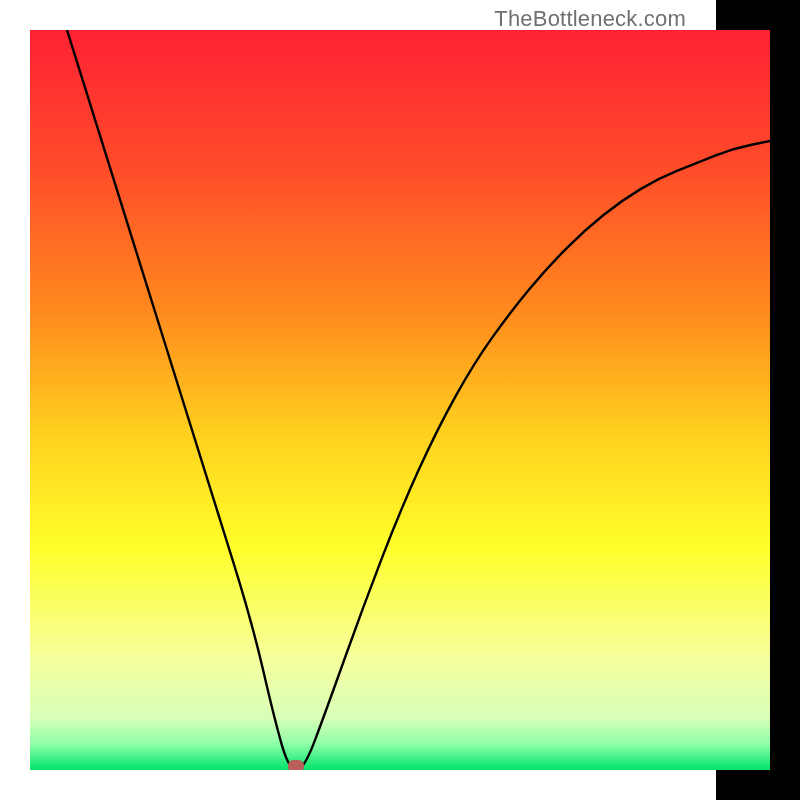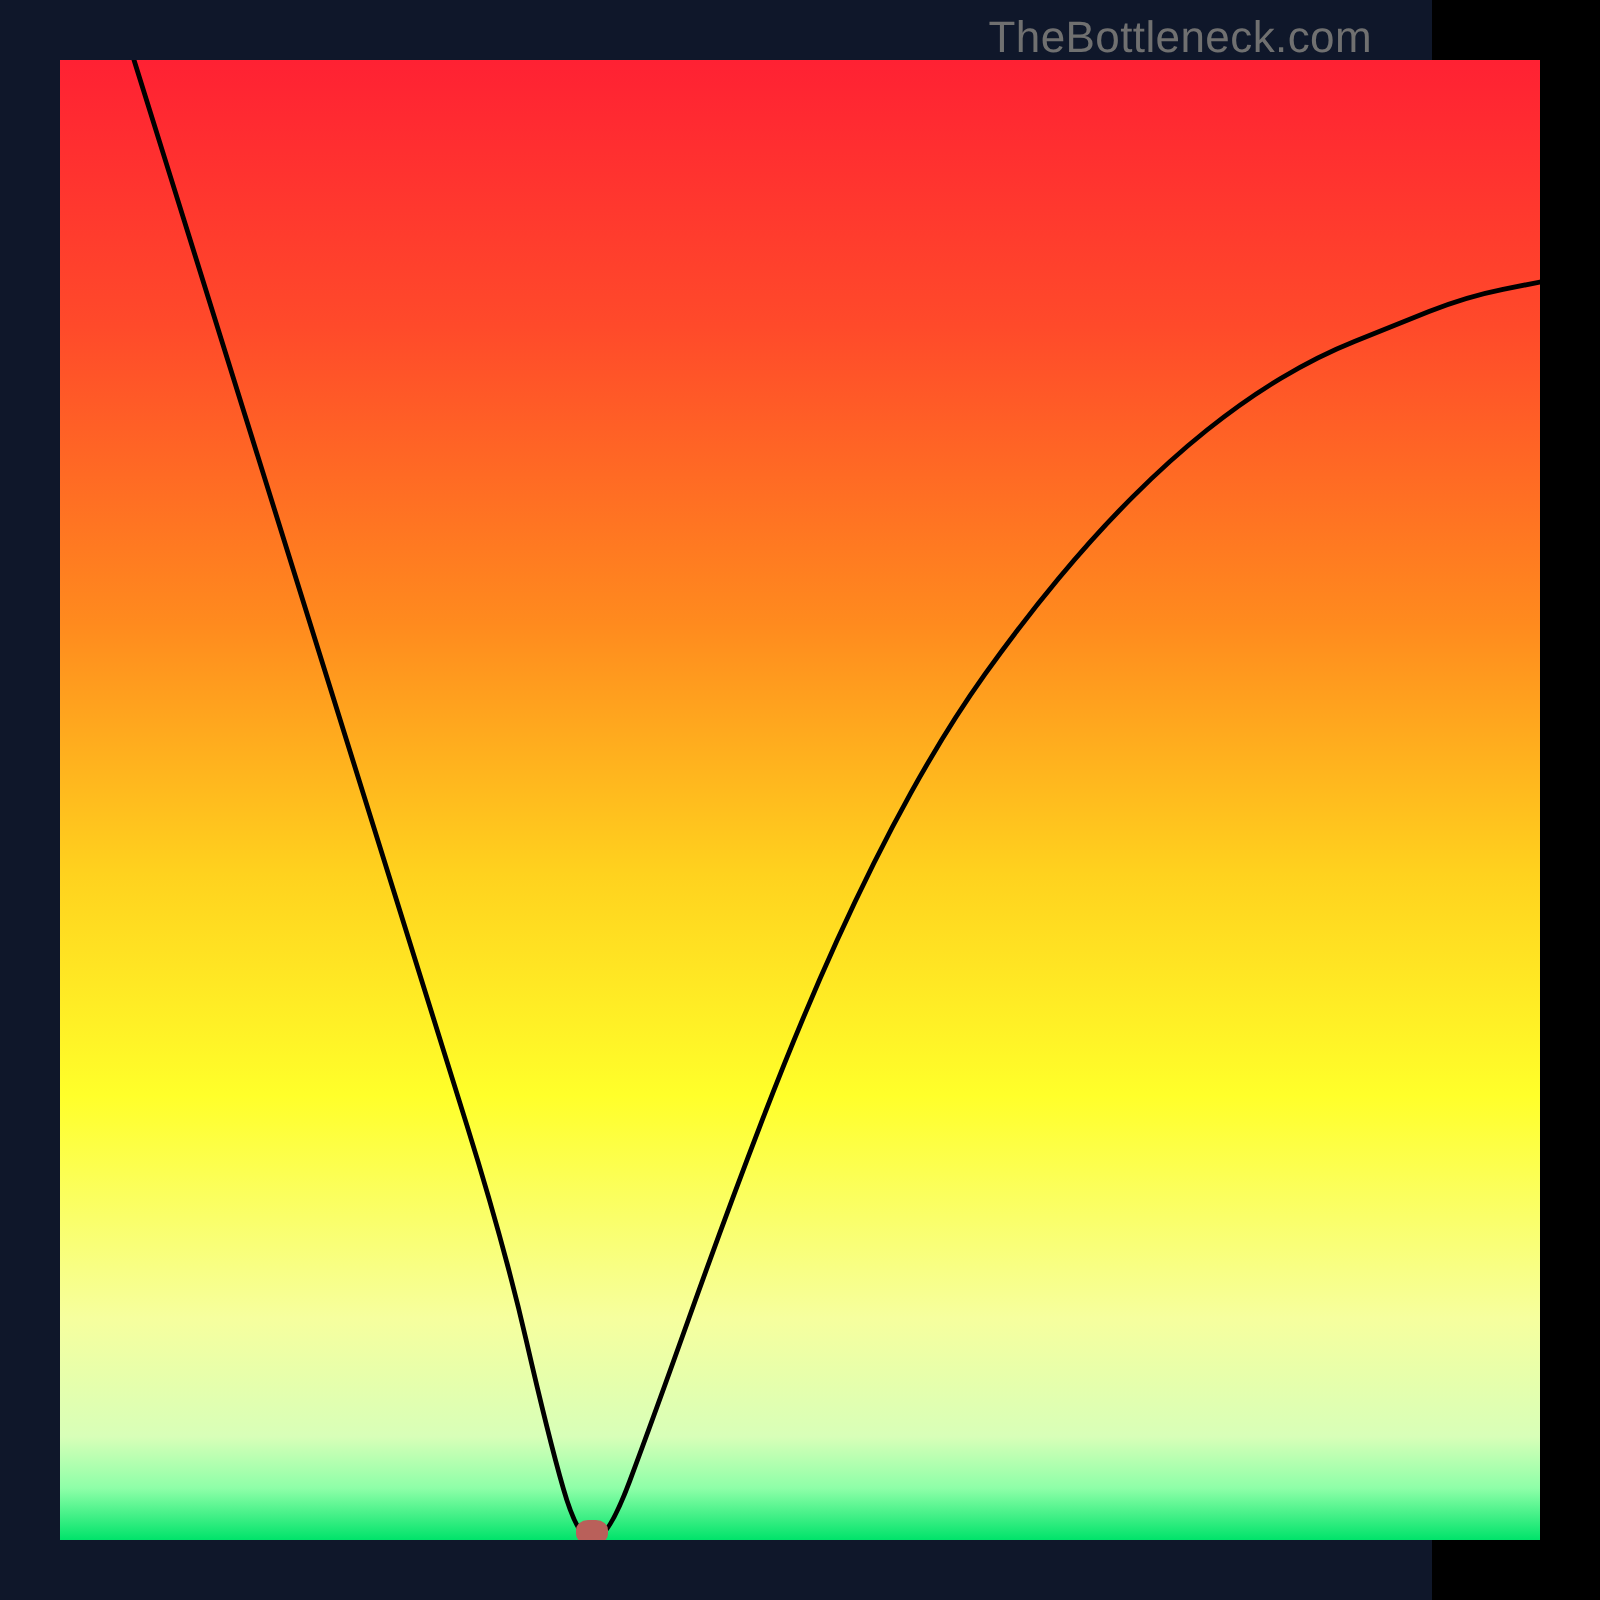--- a/index.html
+++ b/index.html
@@ -8,21 +8,21 @@
     width: 800px;
     height: 800px;
     background: #000;
     font-family: Arial, Helvetica, sans-serif;
     overflow: hidden;
   }
   .frame {
     position: absolute;
     left: 0; top: 0;
     width: 716px; height: 800px;
-    background: #0f172a;
+    background: #ffffff;
   }
   .plot {
     position: absolute;
     left: 30px;
     top: 30px;
     width: 740px;
     height: 740px;
     overflow: hidden;
   }
   .watermark {

